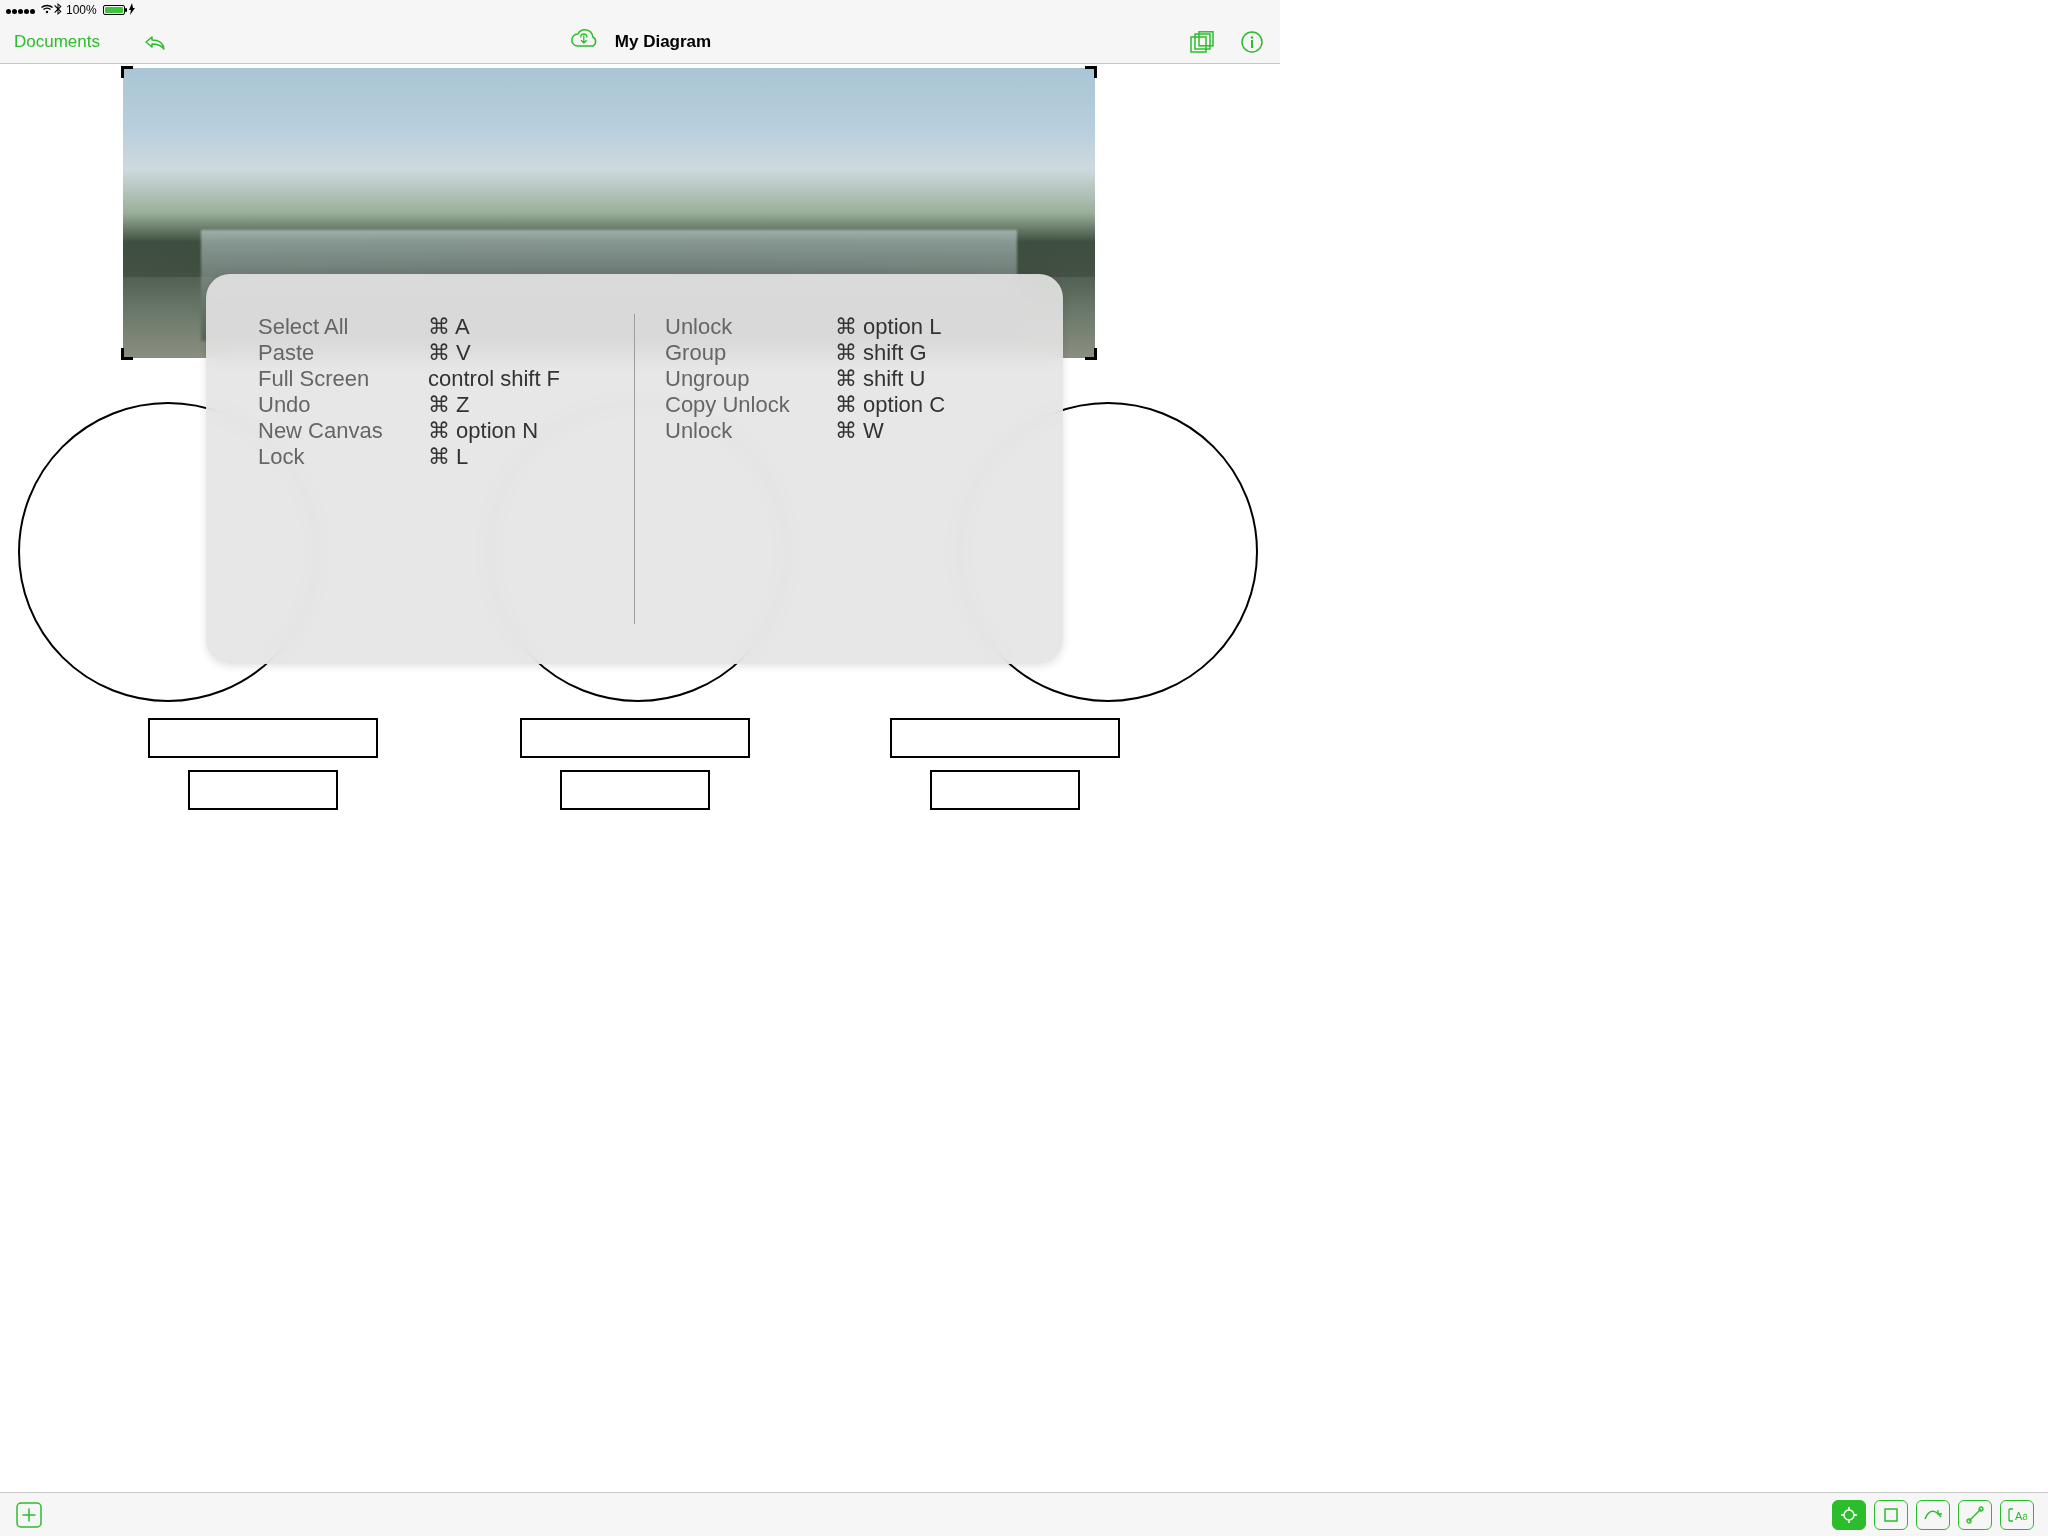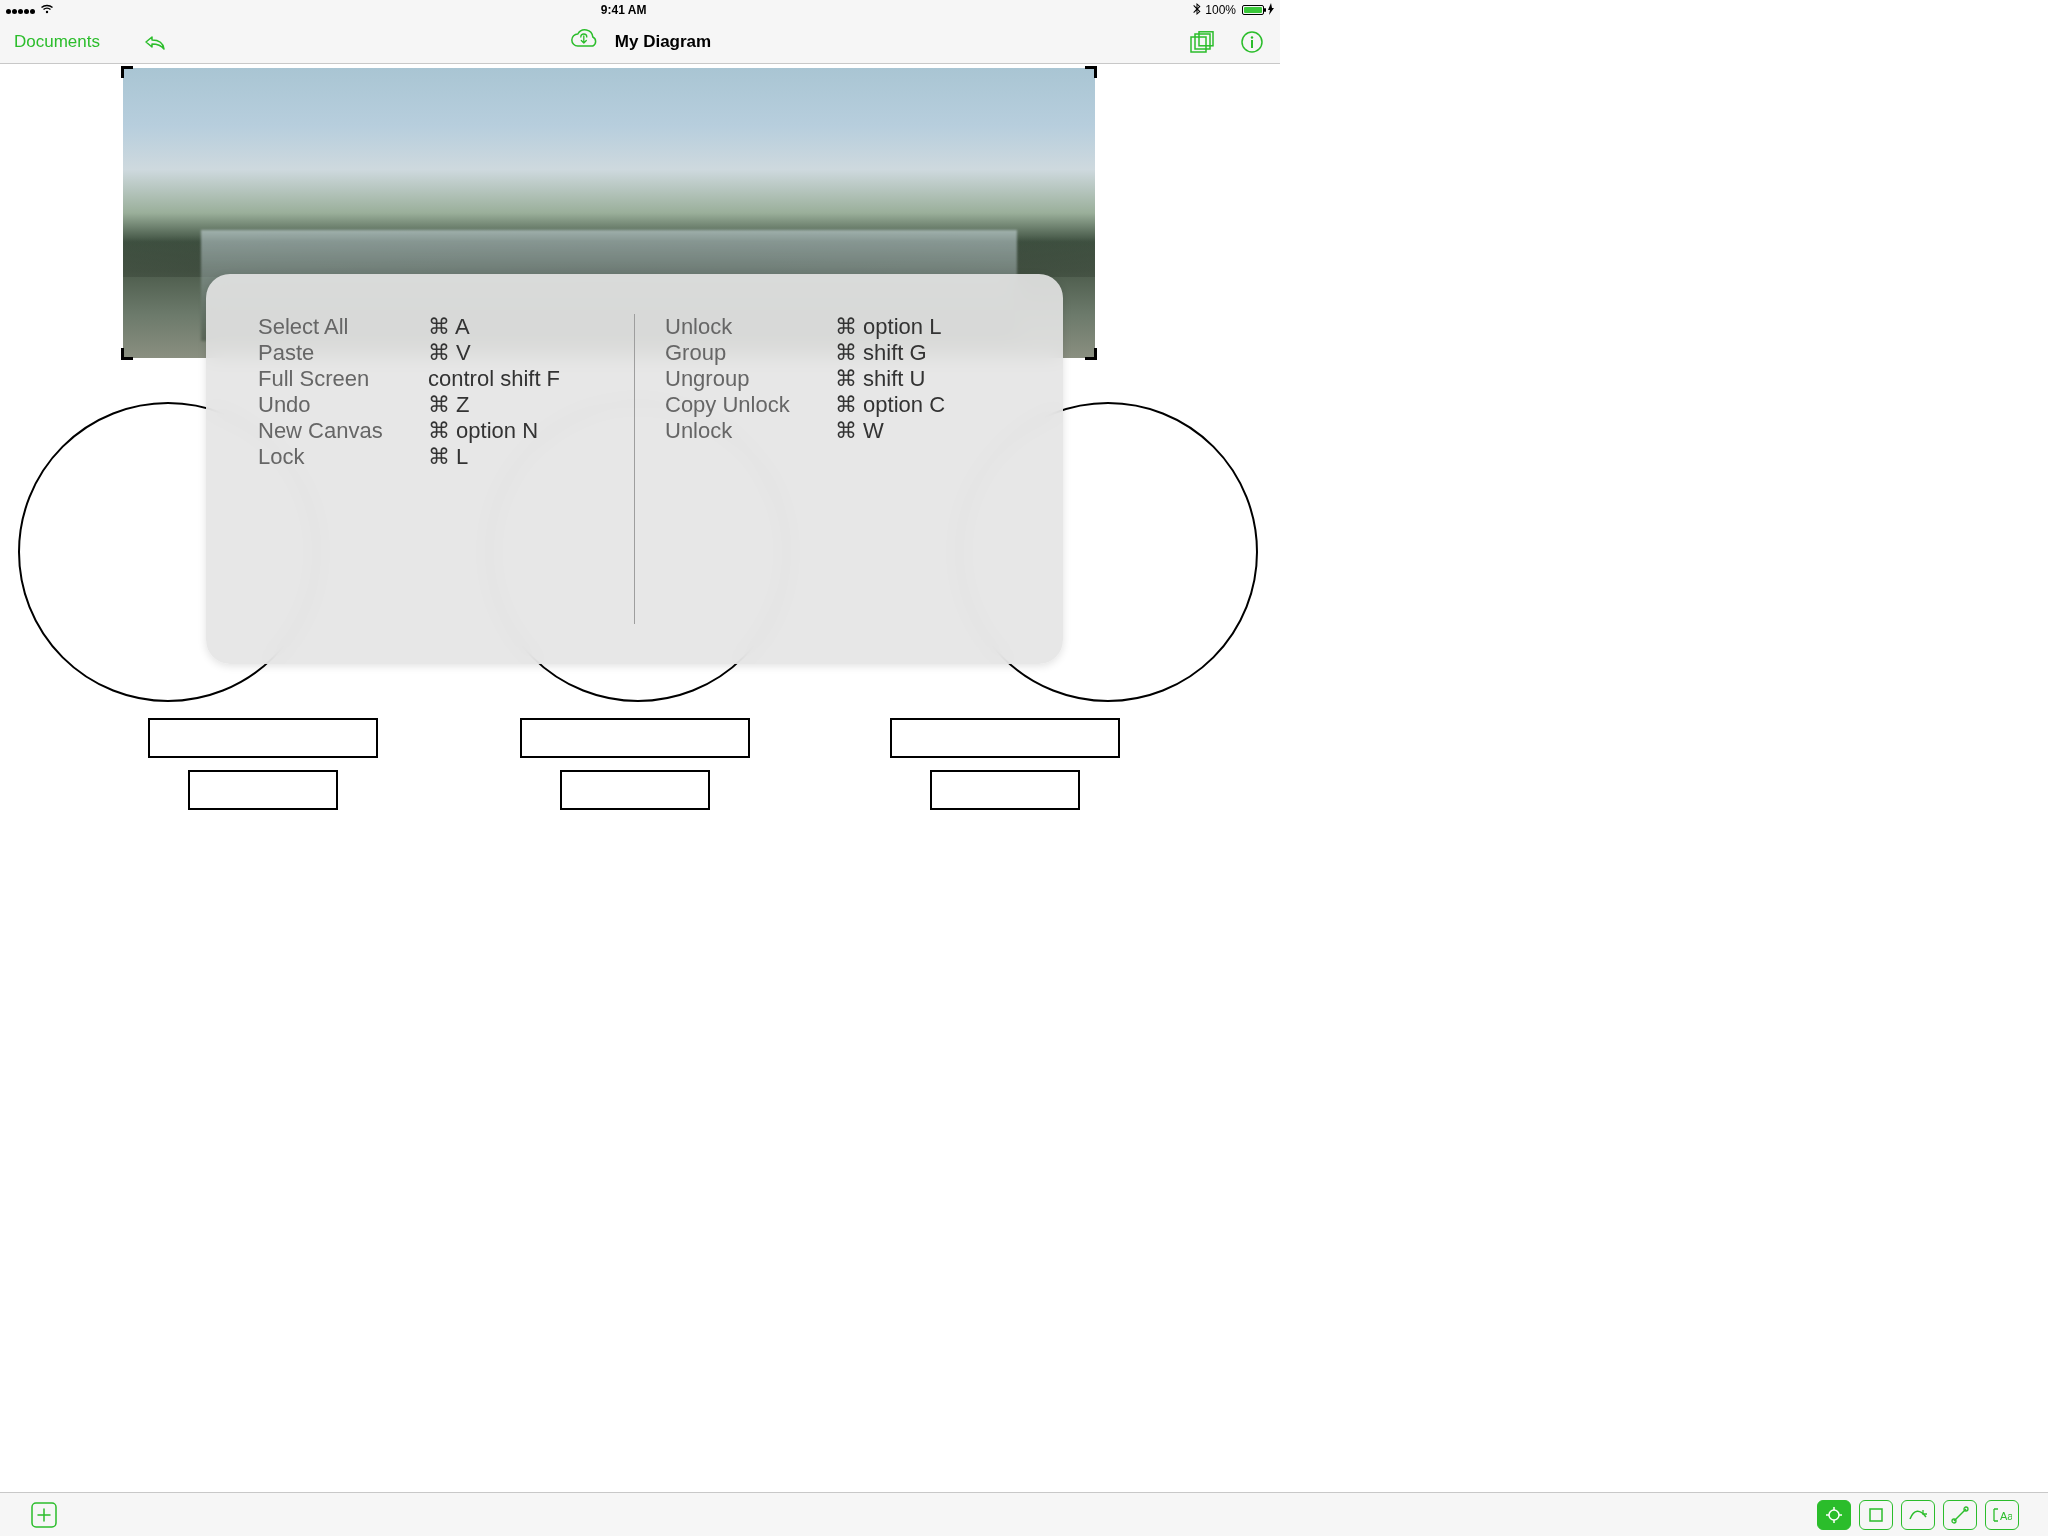--- a/index.html
+++ b/index.html
@@ -50,40 +50,39 @@
   .shortcut-panel { position:absolute; left:206px; top:210px; width:857px; height:390px; border-radius:24px;
     background: rgba(228,228,228,0.9); backdrop-filter: blur(10px); box-shadow:0 2px 8px rgba(0,0,0,0.12);
     display:flex; padding:40px 52px; font-size:22px; color:#3a3a3a;}
   .col { flex:1; display:flex; flex-direction:column; }
   .divider { width:1px; background:#9e9e9e; margin:0 30px;}
   .row { display:flex; }
   .row .label { width:170px; color:#666;}
   .row .keys { color:#333;}
   .cmd { font-family: -apple-system, sans-serif; }
   
-  .toolbar { position:absolute; left:0; right:0; bottom:0; height:44px; background:#f6f6f6; border-top:1px solid #c8c8c8; display:flex; align-items:center; padding:0 29px;}
+  .toolbar { position:absolute; left:0; right:0; bottom:0; height:44px; background:#f6f6f6; border-top:1px solid #c8c8c8; display:flex; align-items:center; padding:0 14px;}
   .toolbar .spacer { flex:1;}
   .tool-group { display:flex; gap:8px;}
   .tool-btn { width:34px; height:30px; border:1.5px solid #2bbd2b; border-radius:6px; display:flex; align-items:center; justify-content:center; color:#2bbd2b; cursor:pointer;}
   .tool-btn.filled { background:#2bbd2b; color:#fff;}
   .plain-icon { width:30px; height:30px; color:#2bbd2b; display:flex; align-items:center; justify-content:center; cursor:pointer;}
 </style>
 </head>
 <body>
 
 <div class="status-bar">
   <div class="status-left">
     <span class="dots"><span></span><span></span><span></span><span></span><span></span></span>
     <span>
       <svg width="14" height="10" viewBox="0 0 14 10">
           <path d="M7 9.2a1.2 1.2 0 100-2.4 1.2 1.2 0 000 2.4zm-3-3.1a4.5 4.5 0 016 0l1-1a6 6 0 00-8 0zm-2-2a7.5 7.5 0 0110 0l1-1a9 9 0 00-12 0z" fill="#000"></path>
         </svg>
     </span>
   </div>
-  <div class="status-center">9:41 AM</div>
   <div class="status-right">
     <span>
       <svg width="8" height="12" viewBox="0 0 8 12">
           <path d="M3.5 0v4.6L1 2.1 0.3 2.8 3.3 6 0.3 9.2 1 9.9l2.5-2.5V12l4-3.5L5 6l2.5-2.5zm1 2.1L6 3.5 4.5 5zm0 7.8V7l1.5 1.4z" fill="#000"></path>
         </svg>
     </span>
     <span>100%</span>
     <span class="battery">
         <span class="battery-body">
           <span class="battery-fill"></span>

